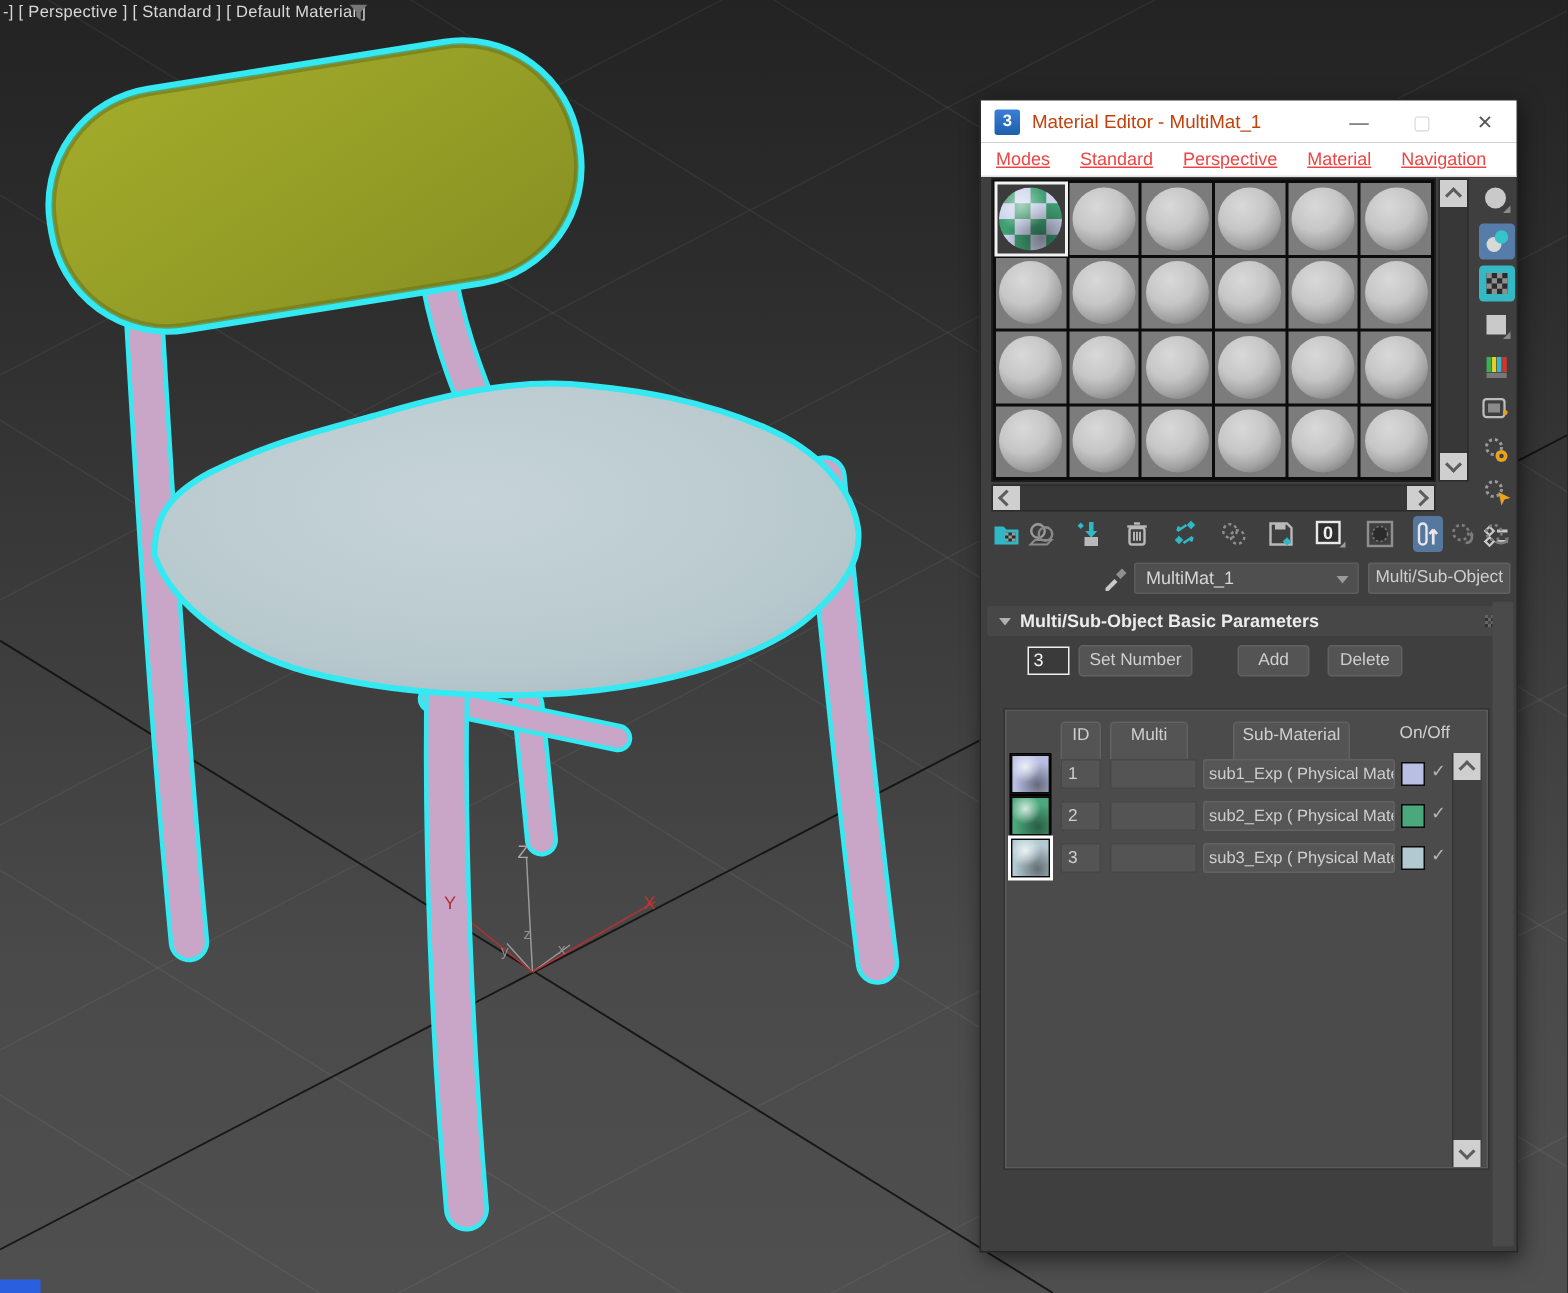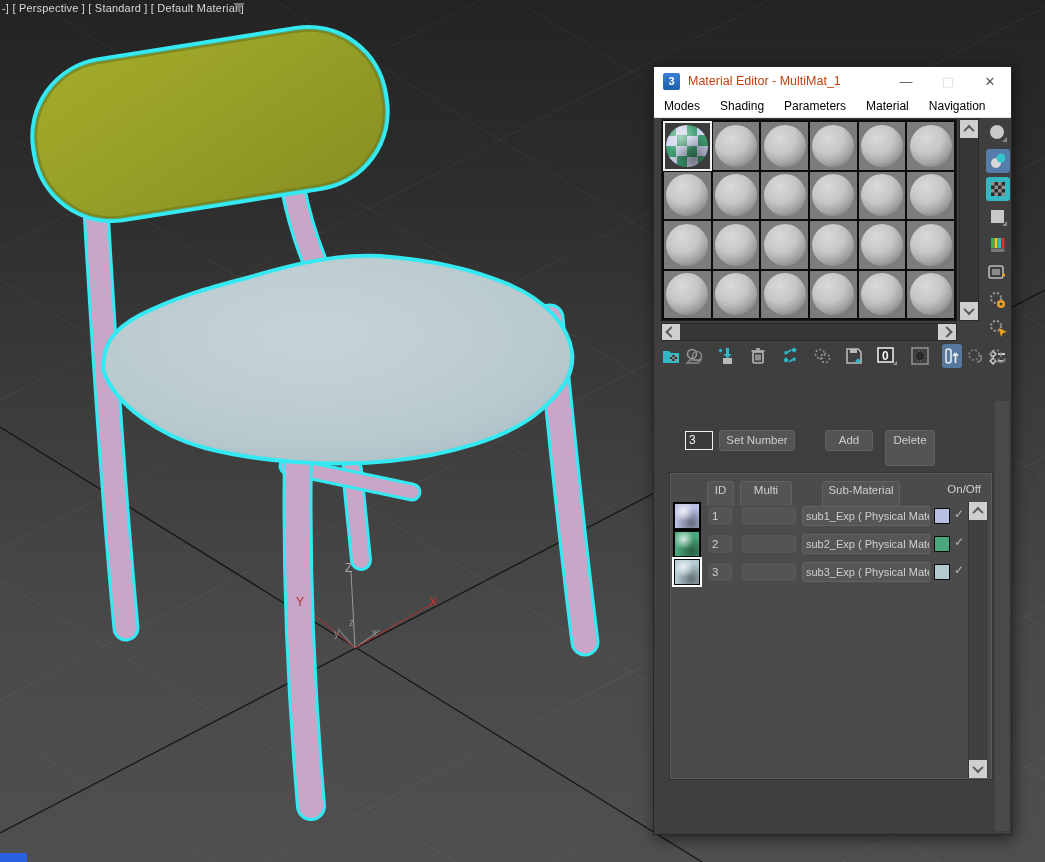--- a/index.html
+++ b/index.html
@@ -16,21 +16,21 @@
        border:1px solid #272727;box-shadow:2px 4px 14px rgba(0,0,0,.55);box-sizing:border-box;}
   .titlebar{position:absolute;left:0;top:0;width:100%;height:28px;background:#fff;display:flex;align-items:center;}
   .appicon{width:17px;height:17px;margin-left:9px;border-radius:2px;background:linear-gradient(#3a7fd5,#1d5fae);
            color:#fff;font-size:11px;font-weight:bold;display:flex;align-items:center;justify-content:center;}
   .title{margin-left:8px;color:#c2410c;font-size:12.5px;}
   .wbtns{margin-left:auto;display:flex;align-items:center;height:100%;}
   .wbtn{width:42px;height:100%;display:flex;align-items:center;justify-content:center;color:#555;font-size:13px;}
   .wbtn.max{color:#d8d8d8;}
   .menubar{position:absolute;left:0;top:28px;width:100%;height:23px;background:#fff;display:flex;align-items:center;
            border-bottom:1px solid #e2e2e2;box-sizing:border-box;}
-  .menu{color:#000000;font-size:12px;padding:0 10px;cursor:default;}
+  .menu{color:#ef4444;font-size:12px;padding:0 10px;cursor:default;text-decoration:underline;}
   
   .palette{position:absolute;left:7px;top:52px;width:296px;height:202px;background:#0c0c0c;border:1px solid #1a1a1a;
            box-sizing:border-box;display:grid;grid-template-columns:repeat(6,1fr);gap:2px;padding:2px;}
   .cell{background:#7c7c7c;display:flex;align-items:center;justify-content:center;}
   .sph{width:42px;height:42px;border-radius:50%;
        background:radial-gradient(circle at 38% 30%,#d9d9d9,#c6c6c6 42%,#a3a3a3 66%,#7e7e7e 84%,#737373);}
   .cell.sel{background:#3b3b3b;outline:2px solid #f2f2f2;outline-offset:-1px;}
   .sph.checker{background:
       radial-gradient(circle at 35% 28%,rgba(255,255,255,.55),rgba(255,255,255,0) 42%),
       radial-gradient(circle at 68% 80%,rgba(0,0,0,.45),rgba(0,0,0,0) 55%),
@@ -75,21 +75,21 @@
                    repeating-linear-gradient(0deg,#6d6d6d 0 2px,transparent 2px 4px);
         background-blend-mode:multiply;opacity:.8;}
   .btn3d{background:#545454;border:1px solid #616161;border-radius:3px;color:#cfcfcf;font-size:11.5px;
          text-align:center;box-sizing:border-box;position:absolute;}
   .numfield{position:absolute;left:31px;top:364px;width:28px;height:19px;background:#3a3a3a;border:1px solid #f0f0f0;
             box-sizing:border-box;color:#f2f2f2;font-size:12px;line-height:17px;padding-left:3px;}
   
   .mtable{position:absolute;left:16px;top:406px;width:322px;height:306px;background:#4b4b4b;
           border:1px solid #5a5a5a;outline:1px solid #333;box-sizing:border-box;}
   .hdrbtn{position:absolute;top:7px;height:32px;line-height:16px;}
-  .onoff{position:absolute;top:9px;left:262px;width:48px;text-align:right;color:#cfcfcf;font-size:11.5px;}
+  .onoff{position:absolute;top:9px;left:262px;width:48px;text-align:left;color:#cfcfcf;font-size:11.5px;}
   .thumb{position:absolute;left:3px;width:26px;height:26px;border:1px solid #0a0a0a;outline:1px solid #000;box-sizing:border-box;}
   .thumb.sel{outline:2px solid #fff;}
   .thumb .ball{width:100%;height:100%;
      background-image:radial-gradient(circle at 36% 30%,rgba(255,255,255,.75),rgba(255,255,255,0) 45%),
                       radial-gradient(circle at 70% 80%,rgba(0,0,0,.45),rgba(0,0,0,0) 60%);}
   .field{position:absolute;height:20px;background:#545454;border:1px solid #474747;box-sizing:border-box;
          color:#cfcfcf;font-size:11.5px;line-height:18px;padding-left:4px;overflow:hidden;}
   .subbtn{position:absolute;height:20px;background:#565656;border:1px solid #626262;border-radius:2px;box-sizing:border-box;
           color:#cfcfcf;font-size:11px;line-height:18px;padding-left:3px;white-space:nowrap;overflow:hidden;}
   .swatch{position:absolute;width:16px;height:16px;border:1px solid #0a0a0a;box-sizing:border-box;}
@@ -193,22 +193,22 @@
     <div class="title">Material Editor - MultiMat_1</div>
     <div class="wbtns">
       <div class="wbtn">—</div>
       <div class="wbtn max">▢</div>
       <div class="wbtn">✕</div>
     </div>
   </div>
 
   <div class="menubar">
     <div class="menu">Modes</div>
-    <div class="menu">Shading</div>
-    <div class="menu">Parameters</div>
+    <div class="menu">Standard</div>
+    <div class="menu">Perspective</div>
     <div class="menu">Material</div>
     <div class="menu">Navigation</div>
   </div>
 
   <div class="palette">
     <div class="cell sel">
           <div class="sph checker"></div>
         </div>
     <div class="cell">
           <div class="sph"></div>
@@ -451,26 +451,42 @@
         </div>
     <div class="ticon">
           <svg width="20" height="20">
             <circle cx="8" cy="9" r="5" fill="none" stroke="#7d7d7d" stroke-width="1.8" stroke-dasharray="2 2"></circle>
             <path d="M9 15c3 2 7 1 8-1" stroke="#7d7d7d" stroke-width="1.8" fill="none"></path>
             <path d="M18 12l-3 1 2 2.5z" fill="#7d7d7d"></path>
           </svg>
         </div>
   </div>
 
-
+  <div class="pickrow">
+    <svg class="dropper" width="20" height="20">
+          <path d="M3 17l6-6 2 2-6 6H3z" fill="#c9c9c9"></path>
+          <path d="M10 8l4-4 3 3-4 4z" fill="#8f8f8f"></path>
+        </svg>
+    <div class="dropdown">
+      <span>MultiMat_1</span>
+      <div class="dd-arrow"></div>
+    </div>
+    <div class="typebtn">Multi/Sub-Object</div>
+  </div>
+
+  <div class="rollhead">
+    <div class="rolltri"></div>
+    <div class="rolltitle">Multi/Sub-Object Basic Parameters</div>
+    <div class="grip"></div>
+  </div>
 
   <div class="numfield">3</div>
   <div class="btn3d" style="left:65px;top:363px;width:76px;height:21px;line-height:19px;">Set Number</div>
   <div class="btn3d" style="left:171px;top:363px;width:48px;height:21px;line-height:19px;">Add</div>
-  <div class="btn3d" style="left:231px;top:363px;width:50px;height:36px;line-height:19px;">Delete</div>
+  <div class="btn3d" style="left:231px;top:363px;width:50px;height:21px;line-height:19px;">Delete</div>
 
   <div class="mtable">
     <div class="btn3d hdrbtn" style="left:36px;width:27px;position:absolute;">ID</div>
     <div class="btn3d hdrbtn" style="left:69px;width:52px;position:absolute;">Multi</div>
     <div class="btn3d hdrbtn" style="left:151px;width:78px;position:absolute;">Sub-Material</div>
     <div class="onoff">On/Off</div>
 
     <div>
       <div class="thumb" style="top:29px;">
             <div class="ball" style="background-color: rgb(185, 191, 227);"></div>

